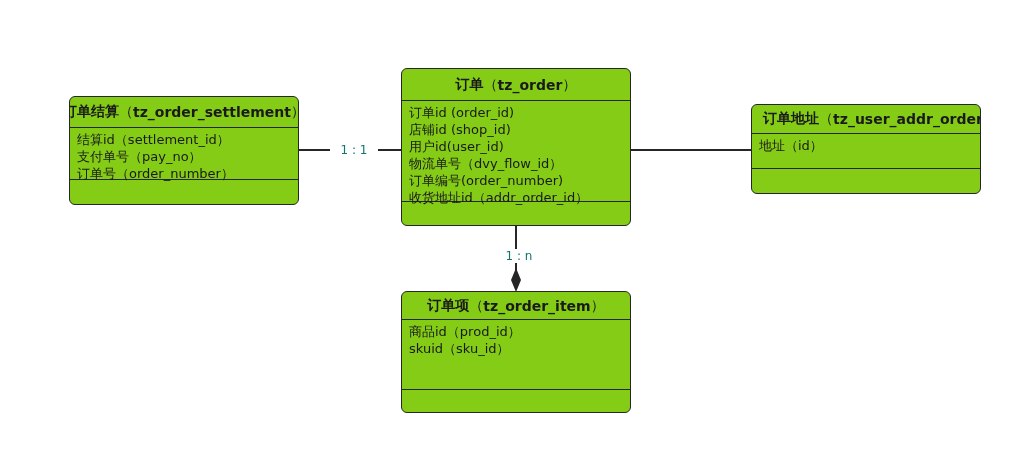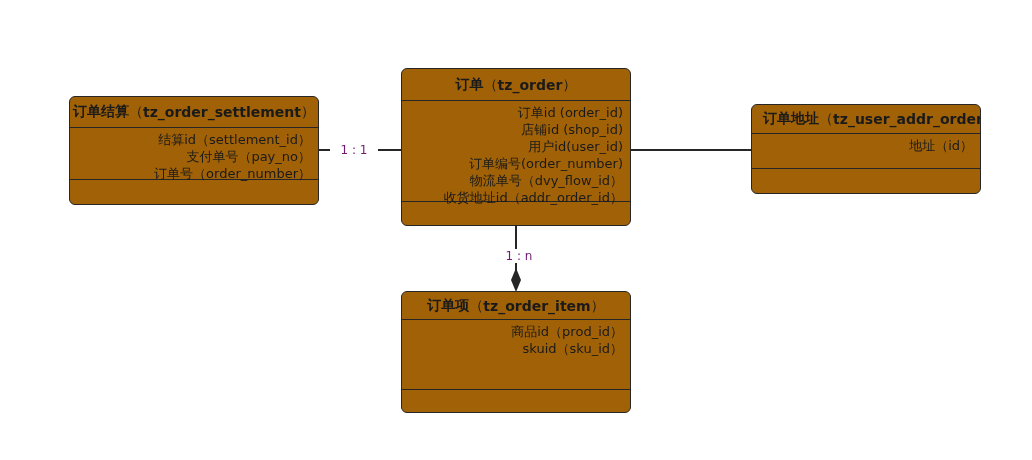--- a/index.html
+++ b/index.html
@@ -13,21 +13,21 @@
     height: 460px;
     background: #ffffff;
     font-family: "DejaVu Sans", "Liberation Sans", sans-serif;
     overflow: hidden;
   }
   .entity {
     position: absolute;
     box-sizing: border-box;
     border: 1.6px solid #262626;
     border-radius: 6px;
-    background: #a16207;
+    background: #84cc16;
     overflow: hidden;
   }
   .ent-header {
     box-sizing: border-box;
     width: 100%;
     text-align: center;
     color: #1a1a1a;
     font-size: 14px;
     display: flex;
     align-items: center;
@@ -39,42 +39,41 @@
     font-weight: bold;
   }
   .ent-header .tbl {
     font-weight: bold;
   }
   .ent-attrs {
     box-sizing: border-box;
     width: 100%;
     padding: 3px 7px 3px 7px;
     border-bottom: 1.6px solid #262626;
-    text-align: right;
   }
   .attr {
     font-size: 13px;
     color: #1a1a1a;
     line-height: 17px;
     white-space: nowrap;
   }
   .ent-footer {
     box-sizing: border-box;
     width: 100%;
   }
   .edge {
     position: absolute;
     background: #262626;
   }
   .edge-h { height: 1.6px; }
   .edge-v { width: 1.6px; }
   .edge-label {
     position: absolute;
     font-size: 12px;
-    color: #701a75;
+    color: #0f766e;
     background: #ffffff;
     padding: 0 4px;
     white-space: nowrap;
     text-align: center;
   }
   svg.marker { position: absolute; overflow: visible; }
 </style>
 </head>
 <body>
 
@@ -84,38 +83,38 @@
   <div class="edge-label" style="left:330px; top:143px; width:40px;">1 : 1</div>
 
   <div class="edge edge-h" style="left:631px; top:149px; width:120px;"></div>
 
   <div class="edge edge-v" style="left:515px; top:226px; height:50px;"></div>
   <div class="edge-label" style="left:495px; top:249px; width:40px;">1 : n</div>
   <svg class="marker" style="left:508px; top:268px;" width="16" height="24" viewBox="0 0 16 24">
     <polygon points="8,24 3,12 8,0 13,12" fill="#262626"></polygon>
   </svg>
 
-  <div class="entity" style="left:69px; top:96px; width:250px; height:109px;">
+  <div class="entity" style="left:69px; top:96px; width:230px; height:109px;">
     <div class="ent-header" style="height:31px;"><span class="cn">订单结算</span>（<span class="tbl">tz_order_settlement</span>）</div>
     <div class="ent-attrs" style="height:52px;">
       <div class="attr">结算id（settlement_id）</div>
       <div class="attr">支付单号（pay_no）</div>
       <div class="attr">订单号（order_number）</div>
     </div>
     <div class="ent-footer"></div>
   </div>
 
   <div class="entity" style="left:401px; top:68px; width:230px; height:158px;">
     <div class="ent-header" style="height:32px;"><span class="cn">订单</span>（<span class="tbl">tz_order</span>）</div>
     <div class="ent-attrs" style="height:101px;">
       <div class="attr">订单id (order_id)</div>
       <div class="attr">店铺id (shop_id)</div>
       <div class="attr">用户id(user_id)</div>
+      <div class="attr">物流单号（dvy_flow_id）</div>
       <div class="attr">订单编号(order_number)</div>
-      <div class="attr">物流单号（dvy_flow_id）</div>
       <div class="attr">收货地址id（addr_order_id）</div>
     </div>
     <div class="ent-footer"></div>
   </div>
 
   <div class="entity" style="left:751px; top:104px; width:230px; height:90px;">
     <div class="ent-header" style="height:29px;padding-left:28px;"><span class="cn">订单地址</span>（<span class="tbl">tz_user_addr_order</span>）</div>
     <div class="ent-attrs" style="height:35px;">
       <div class="attr">地址（id）</div>
     </div>

